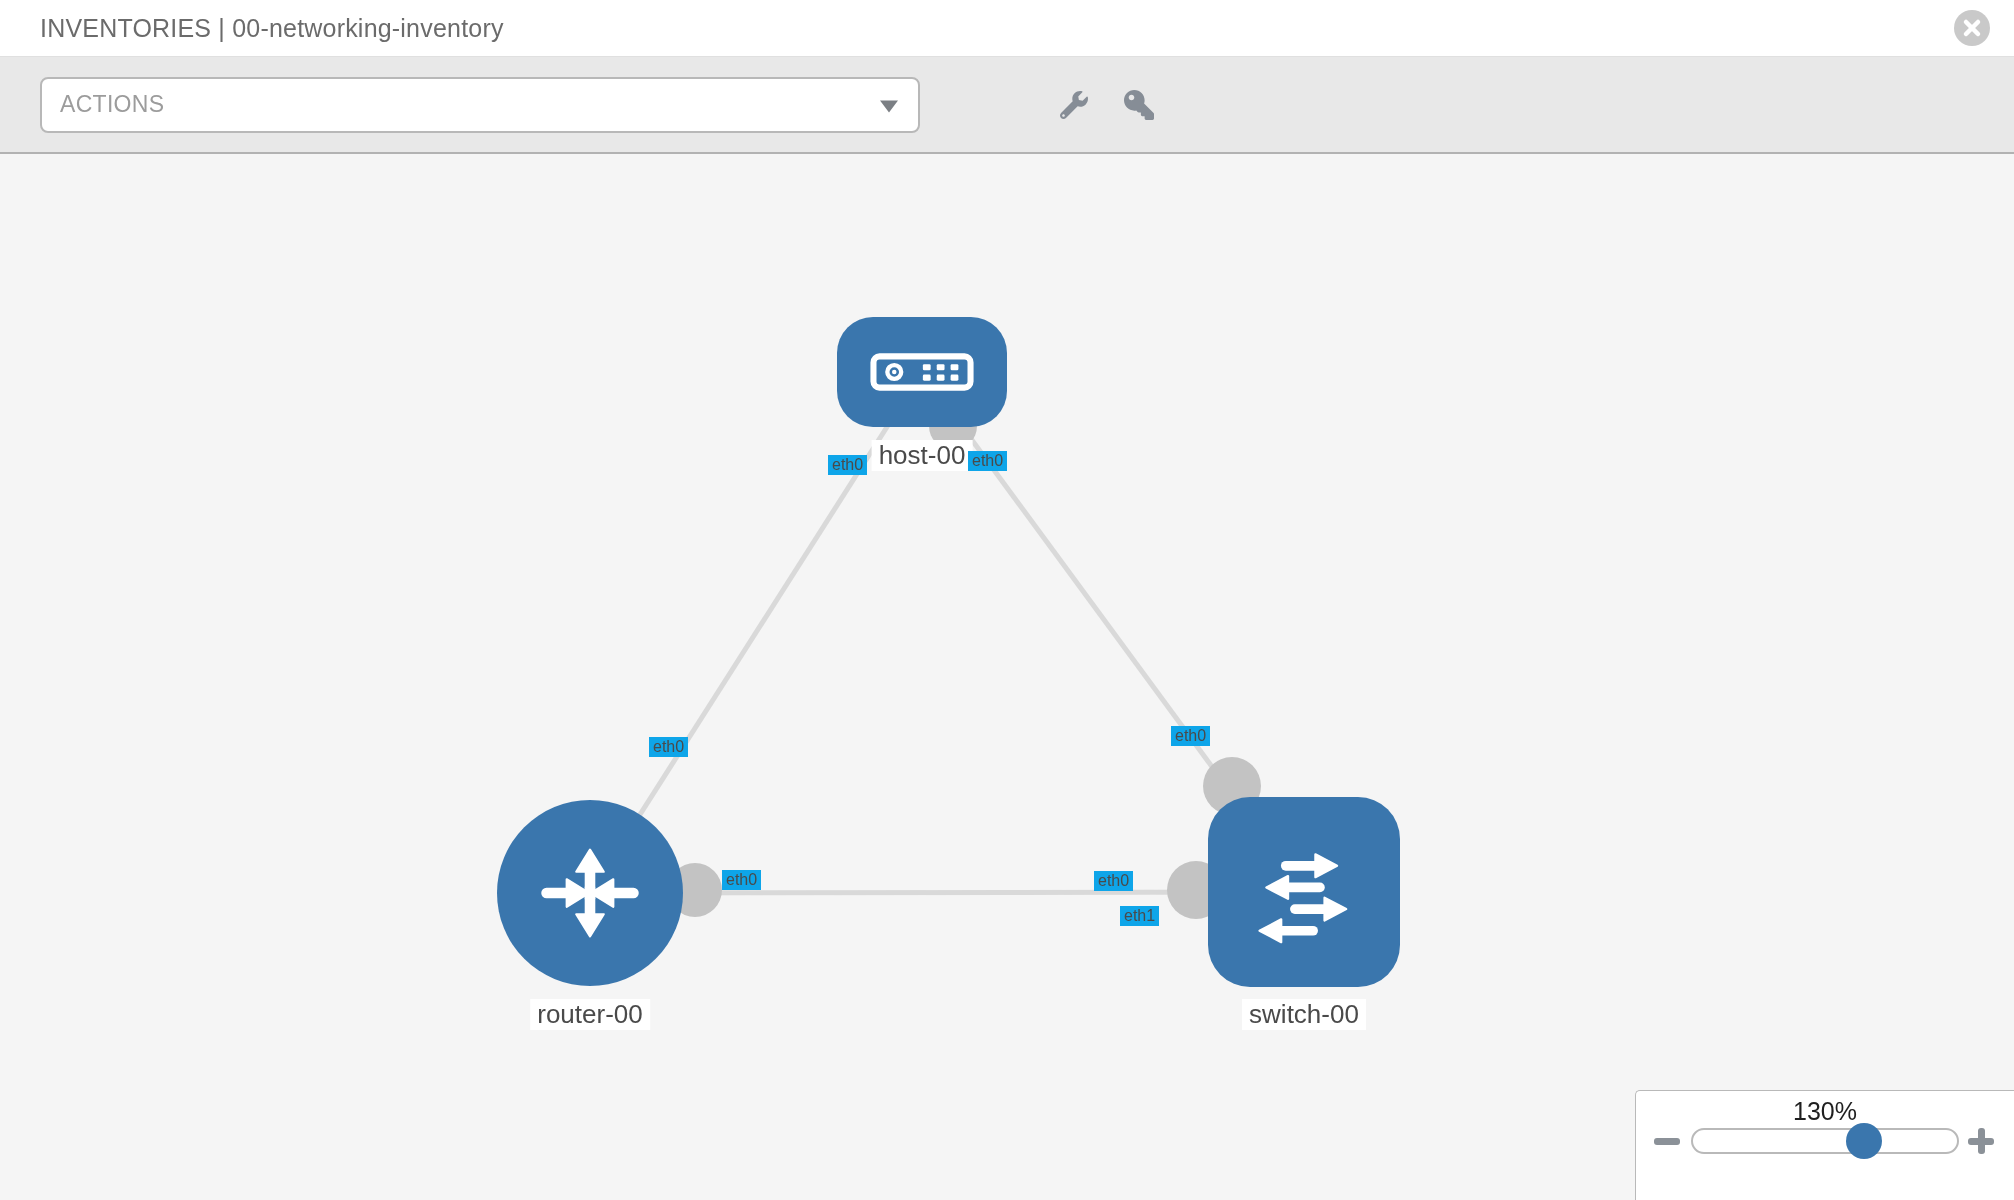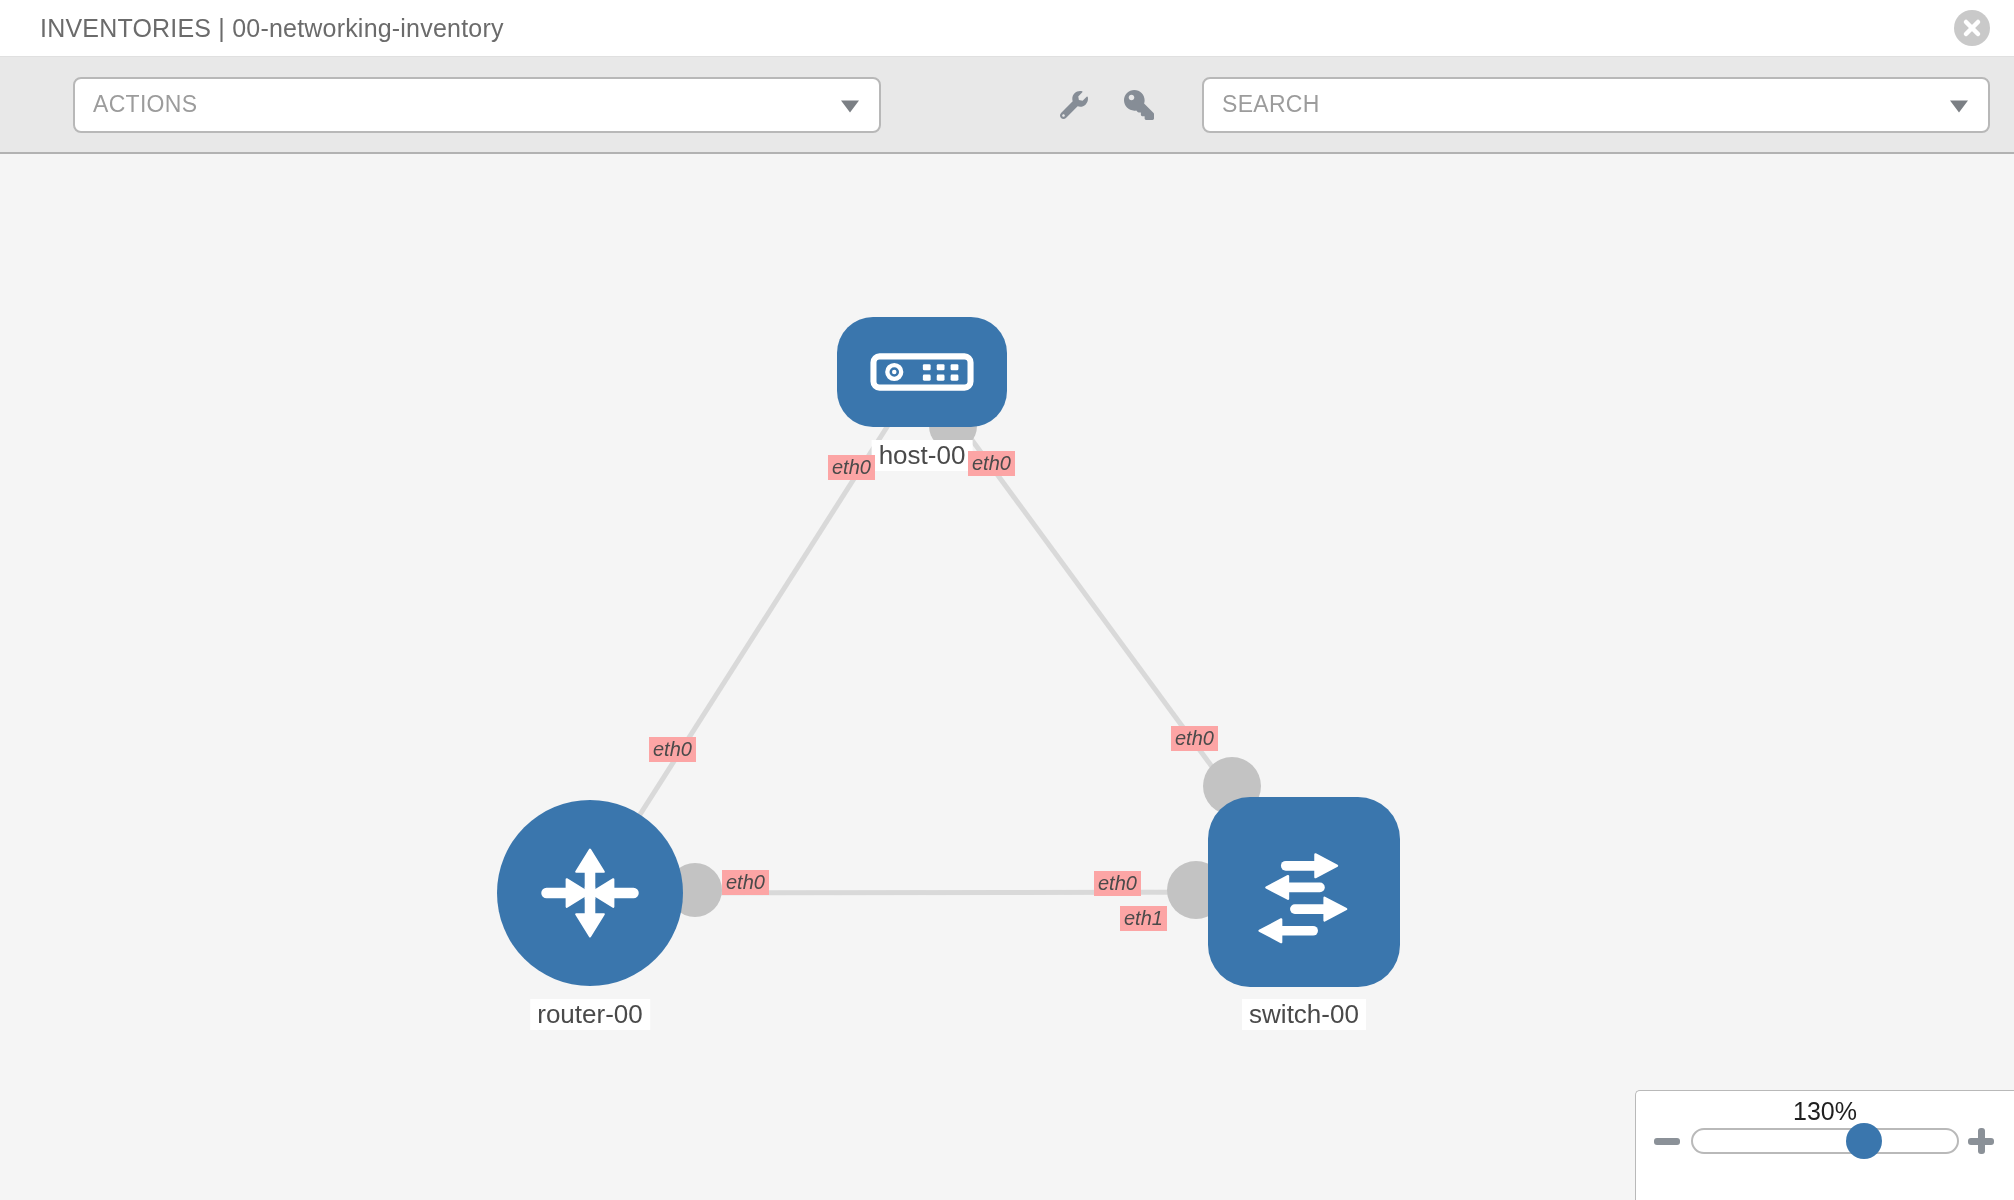--- a/index.html
+++ b/index.html
@@ -16,41 +16,41 @@
 
   
   .toolbar{position:relative;height:95px;background:#e8e8e8;border-bottom:2px solid #b2b2b2;}
   .dropdown{position:absolute;top:50%;transform:translateY(-50%);height:56px;background:#fff;
       border:2px solid #b8b8b8;border-radius:8px;box-sizing:border-box;
       display:flex;align-items:center;cursor:pointer;}
   .dropdown .dd-label{font-size:23px;color:#9c9c9c;padding-left:18px;letter-spacing:.3px;}
   .caret{position:absolute;right:20px;top:50%;transform:translateY(-38%);
       width:0;height:0;border-left:9px solid transparent;border-right:9px solid transparent;
       border-top:12px solid #7b7f84;}
-  .dd-actions{left:40px;width:808px;margin-left:33px;}
+  .dd-actions{left:40px;width:880px;}
   .dd-search{left:1202px;width:788px;}
   .tool-btn{position:absolute;top:50%;transform:translateY(-50%);background:none;border:none;
       padding:0;cursor:pointer;}
   .tool-wrench{left:1060px;}
   .tool-key{left:1124px;}
   .tool-btn svg{display:block;fill:#868d96;}
 
   
   .canvas{position:relative;height:1046px;background:#f5f5f5;overflow:hidden;}
   .links-svg{position:absolute;left:0;top:0;z-index:1;}
   .node{position:absolute;z-index:2;background:#3a76ad;display:flex;
       align-items:center;justify-content:center;cursor:pointer;}
   .node svg{display:block;}
   .node-host{left:837px;top:163px;width:170px;height:110px;border-radius:36px;}
   .node-router{left:497px;top:646px;width:186px;height:186px;border-radius:50%;}
   .node-switch{left:1208px;top:643px;width:192px;height:190px;border-radius:42px;}
   .node-label{position:absolute;z-index:3;background:#fff;color:#4a4a4a;font-size:26px;
       line-height:1.1;padding:1px 7px;white-space:nowrap;transform:translateX(-50%);}
-  .if-label{position:absolute;z-index:3;background:#fca5a5;color:#4a4a4a;font-size:20px;
-      line-height:1.15;padding:1px 4px;white-space:nowrap;font-style:italic;}
+  .if-label{position:absolute;z-index:3;background:#0ea5e9;color:#4a4a4a;font-size:16px;
+      line-height:1.15;padding:1px 4px;white-space:nowrap;}
   .lbl-host{left:922px;top:286px;}
   .lbl-router{left:590px;top:845px;}
   .lbl-switch{left:1304px;top:845px;}
   .if-hr-h{left:828px;top:301px;}
   .if-hr-r{left:649px;top:583px;}
   .if-hs-h{left:968px;top:297px;}
   .if-hs-s{left:1171px;top:572px;}
   .if-rs-r{left:722px;top:716px;}
   .if-rs-s-back{left:1094px;top:717px;}
   .if-rs-s{left:1120px;top:752px;}
@@ -105,24 +105,20 @@
       </svg>
     </button>
     <button class="tool-btn tool-key">
       <svg width="30" height="30" viewBox="0 0 512 512">
         <g transform="scale(-1,1) translate(-512,0)">
           <path d="M512 176.001C512 273.203 433.202 352 336 352c-11.22 0-22.19-1.062-32.827-3.069l-24.012 27.014A23.999 23.999 0 0 1 261.223 384H224v40c0 13.255-10.745 24-24 24h-40v40c0 13.255-10.745 24-24 24H24c-13.255 0-24-10.745-24-24v-78.059c0-6.365 2.529-12.47 7.029-16.971l161.802-161.802C163.108 213.814 160 195.271 160 176 160 78.798 238.797.001 335.999 0 433.488-.001 512 78.511 512 176.001zM336 128c0 26.51 21.49 48 48 48s48-21.49 48-48-21.49-48-48-48-48 21.49-48 48z"></path>
         </g>
       </svg>
     </button>
 
-    <div class="dropdown dd-search">
-      <span class="dd-label">SEARCH</span>
-      <span class="caret"></span>
-    </div>
   </div>
 
   <div class="canvas">
 
     <svg class="links-svg" width="2014" height="1046">
       <line x1="922" y1="218" x2="590" y2="739" stroke="#d9d9d9" stroke-width="5"></line>
       <line x1="922" y1="218" x2="1304" y2="738" stroke="#d9d9d9" stroke-width="5"></line>
       <line x1="590" y1="739" x2="1304" y2="738" stroke="#d9d9d9" stroke-width="5"></line>
       <circle cx="953" cy="272" r="24" fill="#c3c3c3"></circle>
       <circle cx="695" cy="736" r="27" fill="#c3c3c3"></circle>

